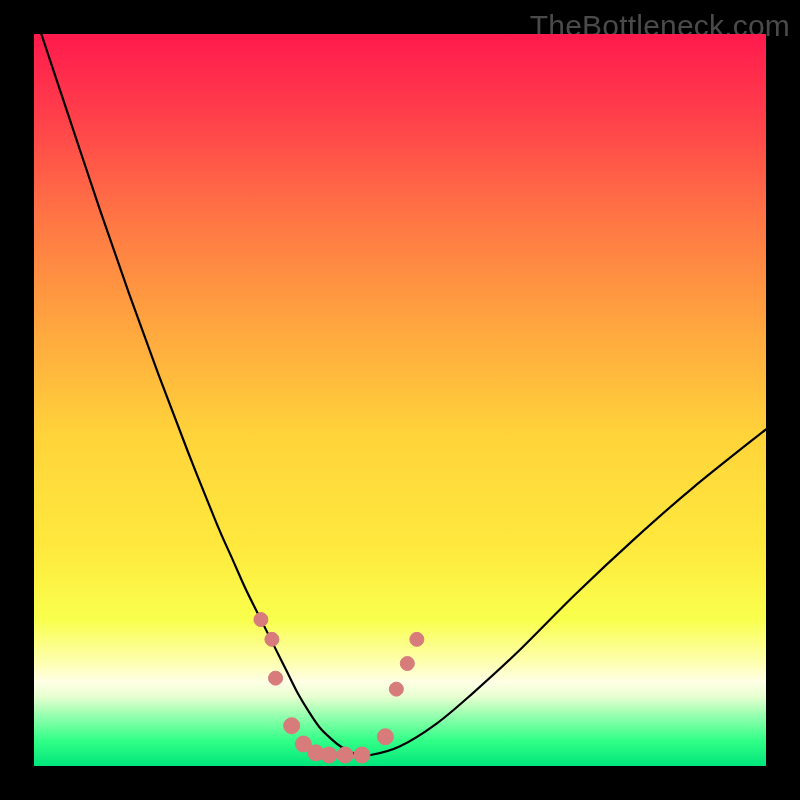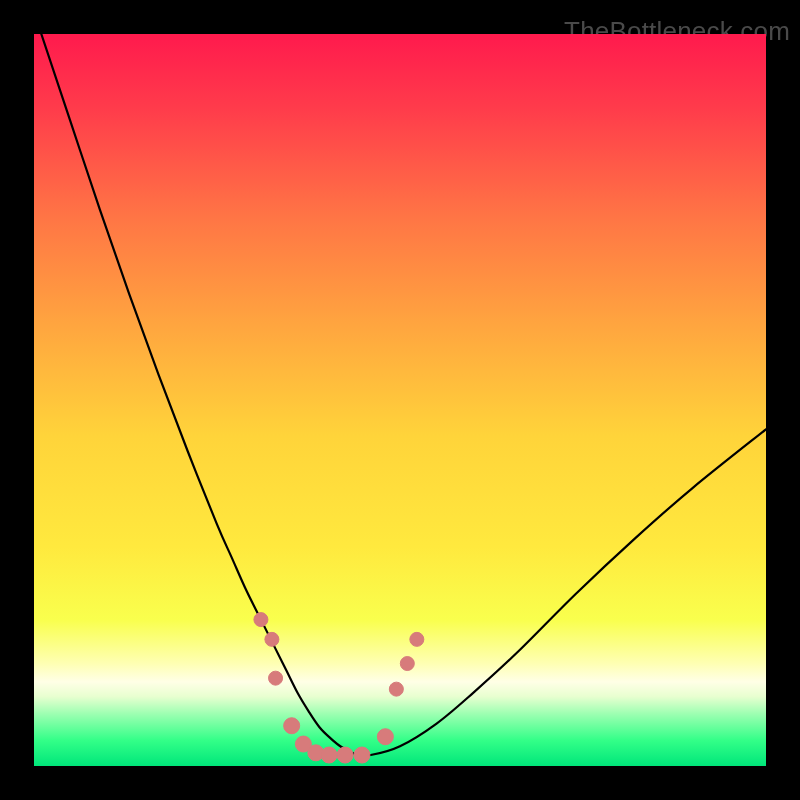--- a/index.html
+++ b/index.html
@@ -27,24 +27,24 @@
   .gradient-bg {
     position: absolute;
     inset: 0;
   }
   .curve, .markers {
     position: absolute;
     inset: 0;
   }
   .watermark {
     position: absolute;
-    top: 16px;
+    top: 9px;
     right: 10px;
     color: #4a4a4a;
-    font-size: 26px;
+    font-size: 30px;
     font-weight: 500;
     letter-spacing: 0.2px;
     user-select: none;
   }
 </style>
 </head>
 <body>
 
 <div class="frame">
   <div class="watermark">TheBottleneck.com</div>

